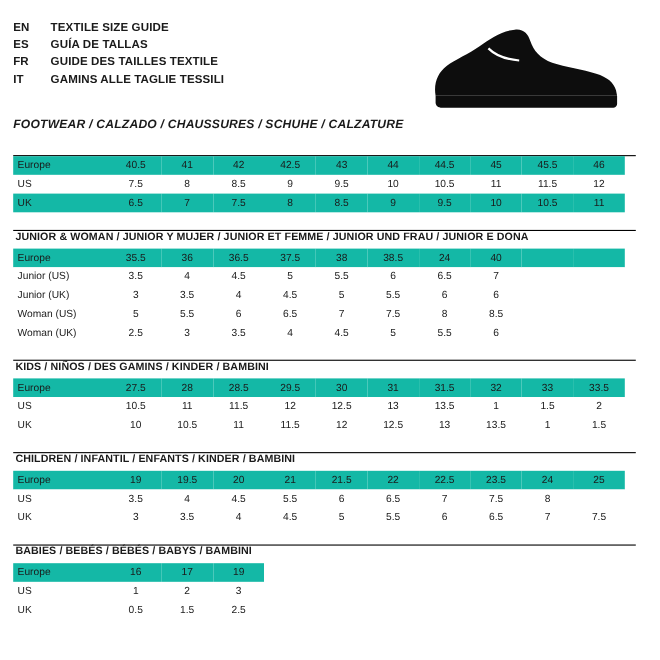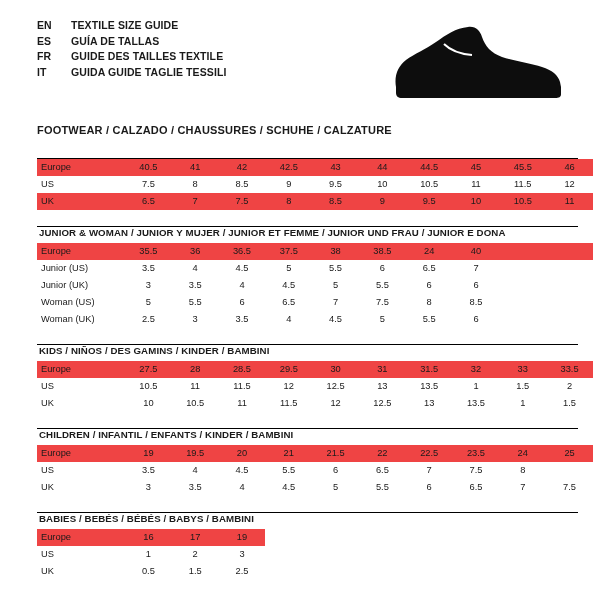--- a/index.html
+++ b/index.html
@@ -12,21 +12,21 @@
     background: #ffffff;
     font-family: "Liberation Sans", sans-serif;
     color: #1a1a1a;
     overflow: hidden;
   }
   .page {
     position: relative;
     width: 600px;
     height: 439px;
     box-sizing: border-box;
-    padding: 18px 22px 0 37px;
+    padding: 18px 22px 0 12px;
   }
 
   
   .header {
     display: flex;
     align-items: flex-start;
     justify-content: space-between;
   }
   .lang-block {
     display: block;
@@ -45,24 +45,24 @@
   .lang-title {
     white-space: nowrap;
   }
 
   .shoe-art {
     margin-top: 6px;
     margin-right: 14px;
   }
 
   .footwear-line {
-    margin-top: 18px;
     font-size: 11px;
     font-weight: bold;
     letter-spacing: 0.2px;
+    font-style: italic;
   }
 
   
   .section {
     margin-top: 22px;
   }
   .section.tight {
     margin-top: 16px;
   }
   .section-title {
@@ -82,21 +82,21 @@
     padding: 0;
     text-align: center;
     vertical-align: middle;
     white-space: nowrap;
   }
   table.size td.rowhead {
     text-align: left;
     padding-left: 4px;
   }
   tr.shaded td {
-    background: #ef4444;
+    background: #14b8a6;
   }
   tr.plain td {
     background: #ffffff;
   }
   .sep {
     height: 1px;
     background: #000;
     margin: 6px 0 0 0;
   }
 </style>
@@ -114,21 +114,21 @@
         <div class="lang-row">
           <span class="lang-code">ES</span>
           <span class="lang-title">GUÍA DE TALLAS</span>
         </div>
         <div class="lang-row">
           <span class="lang-code">FR</span>
           <span class="lang-title">GUIDE DES TAILLES TEXTILE</span>
         </div>
         <div class="lang-row">
           <span class="lang-code">IT</span>
-          <span class="lang-title">GUIDA GUIDE TAGLIE TESSILI</span>
+          <span class="lang-title">GAMINS ALLE TAGLIE TESSILI</span>
         </div>
       </div>
     <div class="shoe-art">
       <svg width="180" height="78" viewBox="0 0 180 78" xmlns="http://www.w3.org/2000/svg">
         <path d="M12 63 C10 52 14 42 22 36 C30 30 42 25 52 18 C62 11 72 4 84 3 C92 2 96 7 98 13 C101 22 107 29 118 33 C130 37 146 39 158 43 C168 46 174 51 176 58 L177 63 L12 63 Z" fill="#0d0d0d"></path>
         <path d="M12 63 L177 63 L177 70 C177 73 175 74 171 74 L18 74 C14 74 12 72 12 69 Z" fill="#0d0d0d"></path>
         <path d="M60 20 C66 26 76 30 88 31" fill="none" stroke="#ffffff" stroke-width="2"></path>
       </svg>
     </div>
   </div>

